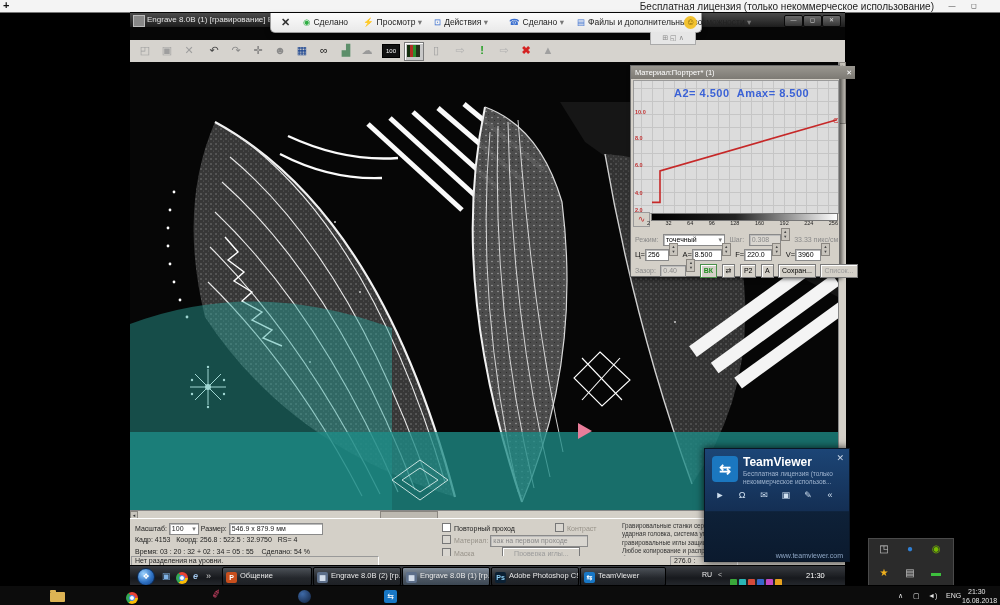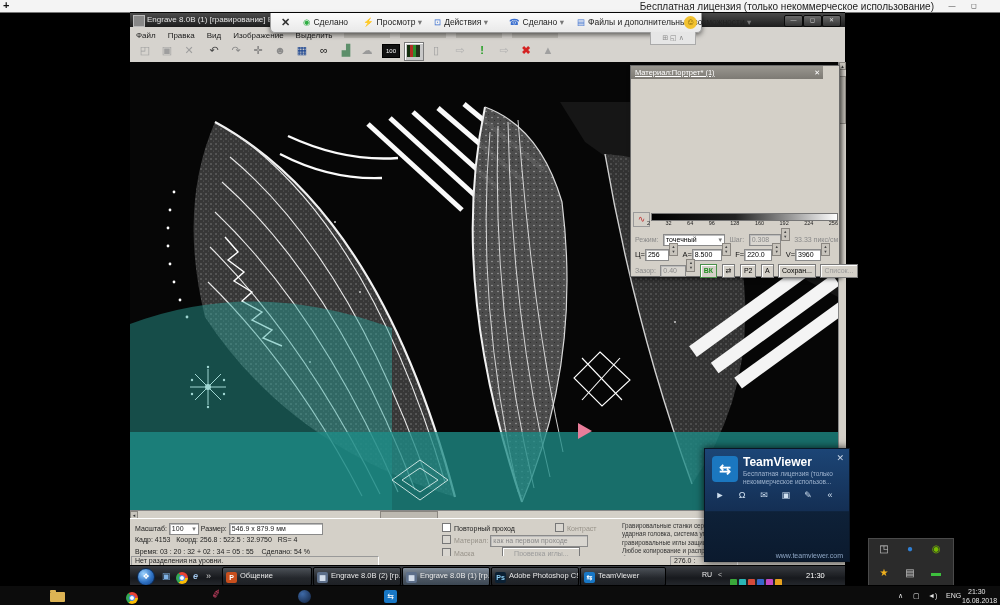--- a/index.html
+++ b/index.html
@@ -26,21 +26,21 @@
   .tfs{top:2px;width:18px;height:17px;background:#c8c8c8;border:1px solid #7a7a7a;box-shadow:inset 1px 1px 0 #fff;}
   .tfs i{position:absolute;left:2px;top:2px;width:13px;height:12px;background:linear-gradient(90deg,#15300f 0 20%,#b03024 20% 45%,#2c8f2c 45% 70%,#26321b 70%);display:block;}
   
   #canvas{left:0;top:50px;width:708px;height:448px;background:#000;overflow:hidden;}
   #vscroll{left:708px;top:50px;width:7px;height:448px;background:#d4d0c8;border-left:1px solid #888;}
   #hscroll{left:0;top:498px;width:715px;height:8px;background:#d4d0c8;border-top:1px solid #888;}
   .scr-arrow{position:absolute;background:#c8c4bc;border:1px solid #8a8680;font-size:5px;line-height:6px;text-align:center;color:#333;}
   .scr-thumb{position:absolute;background:#bdb9b1;border:1px solid #8a8680;}
   
   #mat{left:500px;top:53px;width:208px;height:210px;background:#d4d0c8;border:1px solid #6a6a6a;box-shadow:2px 2px 4px rgba(0,0,0,.6);}
-  #mat-title{position:absolute;left:0;top:0;width:192px;height:13px;background:linear-gradient(#9a9790,#7d7a74);color:#fff;font-size:7.5px;line-height:13px;text-decoration:underline;}
+  #mat-title{position:absolute;left:0;top:0;width:224px;height:13px;background:linear-gradient(#9a9790,#7d7a74);color:#fff;font-size:7.5px;line-height:13px;}
   #mat-chartbox{position:absolute;left:2px;top:14px;width:204px;height:132px;background:#dcdcdc;border:1px solid #9a9a9a;
      background-image:linear-gradient(#c6c6c6 1px,transparent 1px),linear-gradient(90deg,#c6c6c6 1px,transparent 1px);
      background-size:11px 13px;background-position:18px 7px;}
   .ylab{position:absolute;left:1px;font-size:5.5px;color:#c03030;font-weight:bold;}
   #mat-annot{position:absolute;left:40px;top:6px;font-size:11px;font-weight:bold;color:#3b62d6;letter-spacing:.5px;}
   #mat-grad{position:absolute;left:20px;top:147px;width:185px;height:6px;background:linear-gradient(90deg,#000 0%,#222 45%,#999 75%,#fff 100%);border:1px solid #777;}
   #mat-xlabels{position:absolute;left:16px;top:154px;width:191px;display:flex;justify-content:space-between;font-size:5.5px;color:#222;}
   #mat-squig{position:absolute;left:2px;top:146px;width:15px;height:13px;background:#d4d0c8;border:1px solid #9a9a9a;color:#c03030;font-size:9px;line-height:12px;text-align:center;}
   .mlab{font-size:7px;color:#8a8a8a;}
   .mlabb{font-size:7.5px;color:#111;}
@@ -110,23 +110,20 @@
   <div id="remote" class="abs">
 
     <div id="eng-title" class="abs">
       <span class="abs" style="left:3px;top:2px;width:10px;height:10px;background:#888;border:1px solid #bbb;"></span>
       <span class="ttl">Engrave 8.0B (1) [гравирование] Без имени</span>
       <span class="aerobtn" style="right:42px;">—</span>
       <span class="aerobtn" style="right:23px;">◻</span>
       <span class="aerobtn" style="right:4px;">✕</span>
     </div>
 
-    <div id="eng-menu" class="abs">
-      <span>Файл</span><span>Правка</span><span>Вид</span><span>Изображение</span><span>Выделить</span><span class="menu-ghost"></span><span class="menu-ghost"></span><span class="menu-ghost"></span><span class="menu-ghost"></span>
-    </div>
 
     <div id="eng-tools" class="abs">
       <span class="tbi" style="left: 6px; color: rgb(158, 158, 158);">◰</span>
       <span class="tbi" style="left: 28px; color: rgb(158, 158, 158);">▣</span>
       <span class="tbi" style="left: 50px; color: rgb(158, 158, 158);">✕</span>
       <span class="tbi" style="left: 75px; color: rgb(68, 68, 68);">↶</span>
       <span class="tbi" style="left: 97px; color: rgb(138, 138, 138);">↷</span>
       <span class="tbi" style="left: 119px; color: rgb(119, 119, 119);">✛</span>
       <span class="tbi" style="left: 141px; color: rgb(138, 138, 138);">☻</span>
       <span class="tbi" style="left: 163px; color: rgb(22, 65, 143);">▦</span>
@@ -273,20 +270,34 @@
       <span class="scr-thumb" style="left:250px;top:0;width:56px;height:6px;"></span>
       <span class="scr-arrow" style="right:0;top:0;width:6px;height:6px;">▸</span>
     </div>
 
     <div id="mat" class="abs">
       <div id="mat-title">
         <span style="margin-left:4px;">Материал:Портрет* (1)</span>
         <span style="position:absolute;right:3px;top:0;font-size:7px;">✕</span>
       </div>
 
+      <div id="mat-chartbox">
+        <span id="mat-annot">
+          <span>A2=  4.500</span>&nbsp;&nbsp;<span>Amax=  8.500</span>
+        </span>
+        <span class="ylab" style="top:28px;">10.0</span>
+        <span class="ylab" style="top:54px;">8.0</span>
+        <span class="ylab" style="top:81px;">6.0</span>
+        <span class="ylab" style="top:109px;">4.0</span>
+        <span class="ylab" style="top:126px;">2.0</span>
+        <svg id="mat-curve" width="204" height="132" viewBox="0 0 204 132" style="position:absolute;left:0;top:0;">
+            <path d="M18.0 121.4 L26.0 121.4 L26.0 89.9 L203.0 38.7" fill="none" stroke="#c62828" stroke-width="1.6"></path>
+            <text x="199" y="41.6875" fill="#c62828" font-size="8">C</text>
+          </svg>
+      </div>
 
       <div id="mat-grad"></div>
       <span id="mat-squig">∿</span>
       <div id="mat-xlabels">
         <span>2</span>
           <span>32</span>
           <span>64</span>
           <span>96</span>
           <span>128</span>
           <span>160</span>

